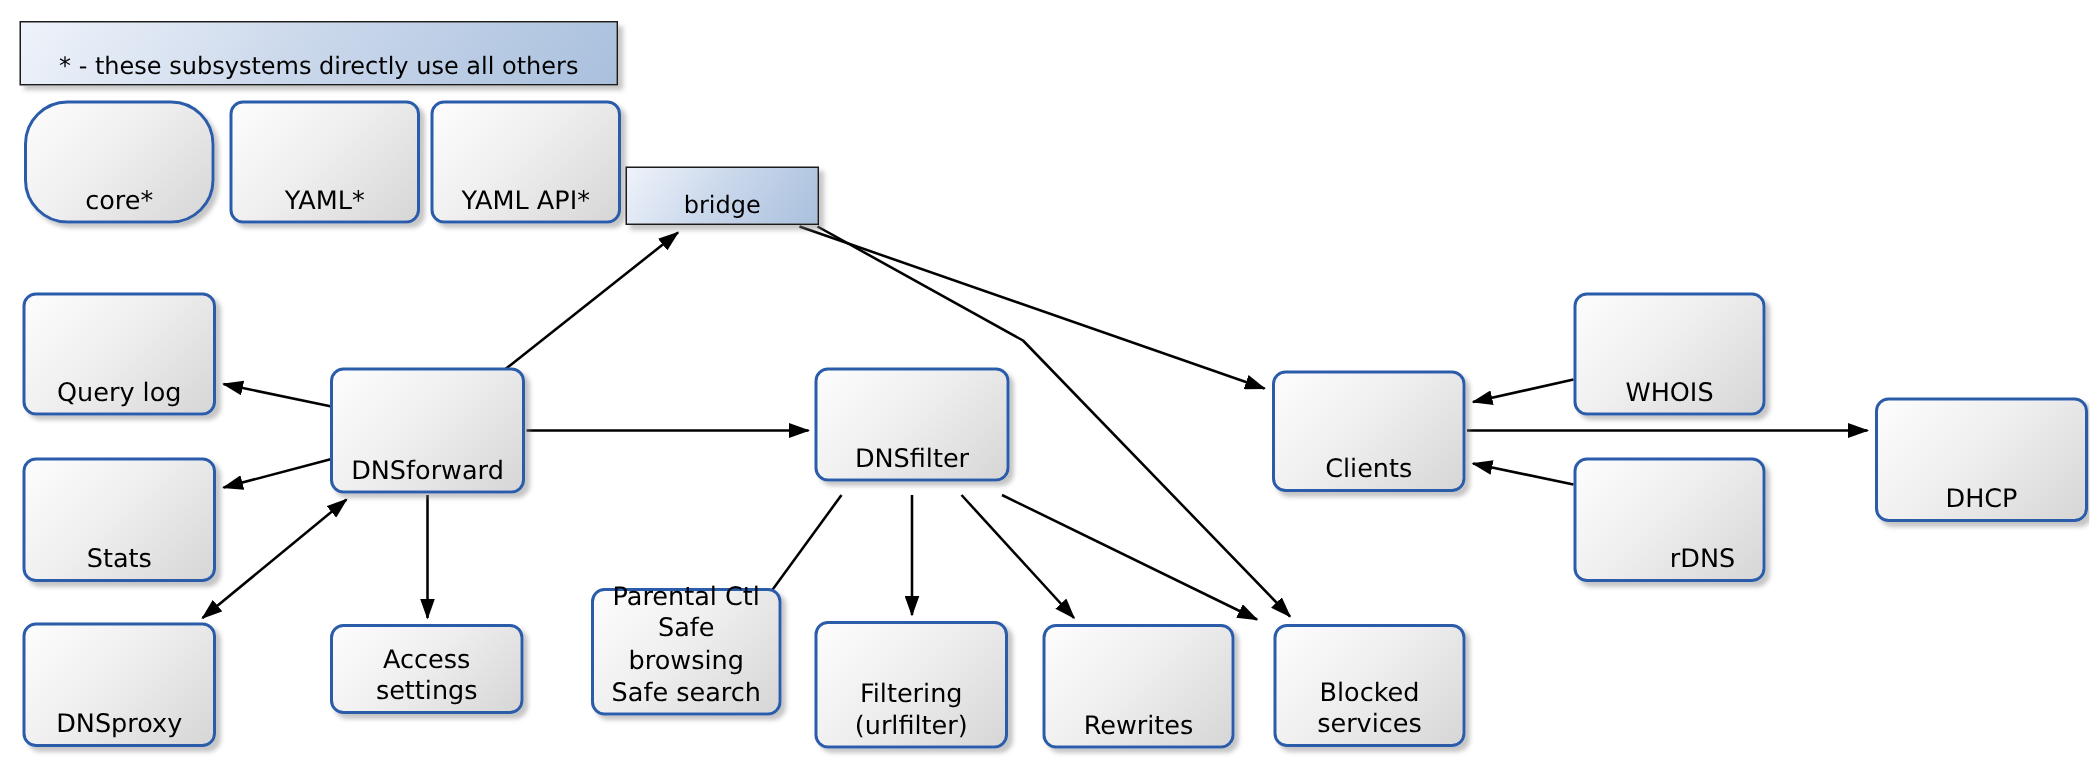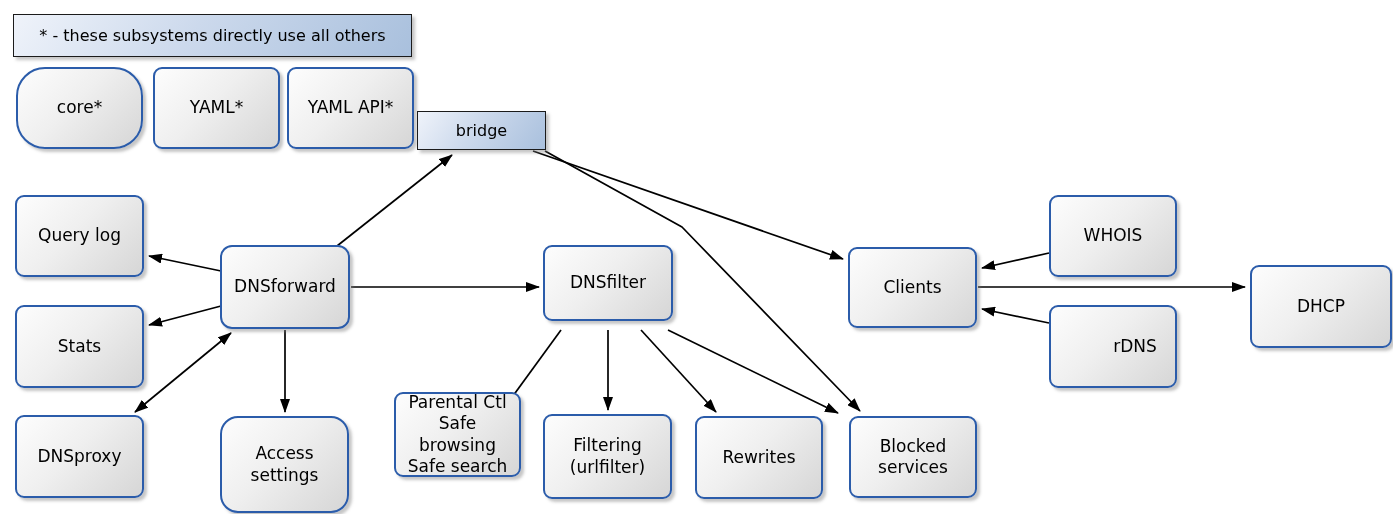--- a/index.html
+++ b/index.html
@@ -20,21 +20,21 @@
   .edge{
     fill:none;
     stroke:var(--edge-color);
     stroke-width:1.7;
     stroke-linejoin:round;
   }
   .node{
     position:absolute;
     box-sizing:border-box;
     display:flex;
-    align-items:center;
+    align-items:flex-end;
     justify-content:center;
     text-align:center;
     color:#000000;
     box-shadow:3px 3px 3px rgba(128,128,128,0.45);
   }
   .node.plain{
     border:2px solid var(--node-border);
     border-radius:9px;
     background:linear-gradient(135deg,#fdfdfd 0%,#efefef 45%,#d6d6d6 100%);
     font-size:17px;
@@ -100,24 +100,24 @@
       </div>
       <div class="node plain" style="left: 15px; top: 195px; width: 129px; height: 82px;">
         <span class="node-label">Query log</span>
       </div>
       <div class="node plain" style="left: 15px; top: 305px; width: 129px; height: 83px;">
         <span class="node-label">Stats</span>
       </div>
       <div class="node plain" style="left: 15px; top: 415px; width: 129px; height: 83px;">
         <span class="node-label">DNSproxy</span>
       </div>
-      <div class="node plain" style="left: 220px; top: 245px; width: 130px; height: 84px; border-radius: 12px;">
+      <div class="node plain" style="left: 220px; top: 245px; width: 130px; height: 84px;">
         <span class="node-label">DNSforward</span>
       </div>
-      <div class="node plain" style="left: 220px; top: 416px; width: 129px; height: 97px; border-radius: 18px;">
+      <div class="node plain" style="left: 220px; top: 416px; width: 129px; height: 60px;">
         <span class="node-label">Access
 settings</span>
       </div>
       <div class="node plain" style="left: 543px; top: 245px; width: 130px; height: 76px;">
         <span class="node-label">DNSfilter</span>
       </div>
       <div class="node plain" style="left: 394px; top: 392px; width: 127px; height: 85px;">
         <span class="node-label">Parental Ctl
 Safe browsing
 Safe search</span>

